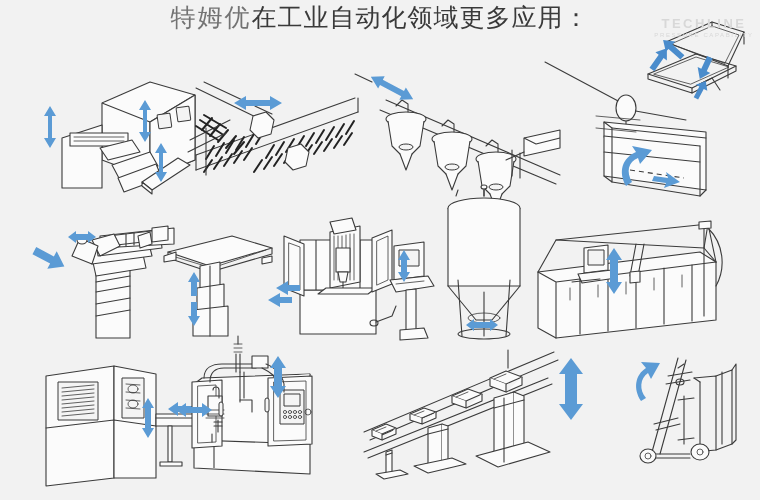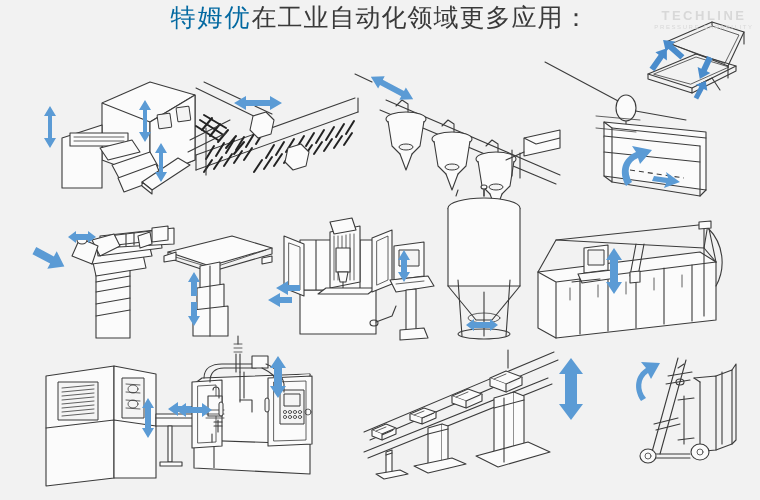--- a/index.html
+++ b/index.html
@@ -22,28 +22,28 @@
     width: 760px;
     text-align: center;
     white-space: nowrap;
     font-family: "DejaVu Serif", "Liberation Serif", serif;
     font-size: 25px;
     line-height: 32px;
     letter-spacing: 1px;
     color: #3a3a3a;
   }
   #title-bar .brand {
-    color: #0369a1;
+    color: #737373;
     font-weight: 500;
     letter-spacing: 2px;
   }
   
   #watermark {
     position: absolute;
-    left: 652px; top: 8px;
+    left: 652px; top: 16px;
     width: 104px; height: 26px;
     text-align: center;
     color: #d8d8d8;
     pointer-events: none;
     user-select: none;
   }
   #watermark .wm-main {
     display: block;
     font-size: 13px;
     letter-spacing: 2.5px;

